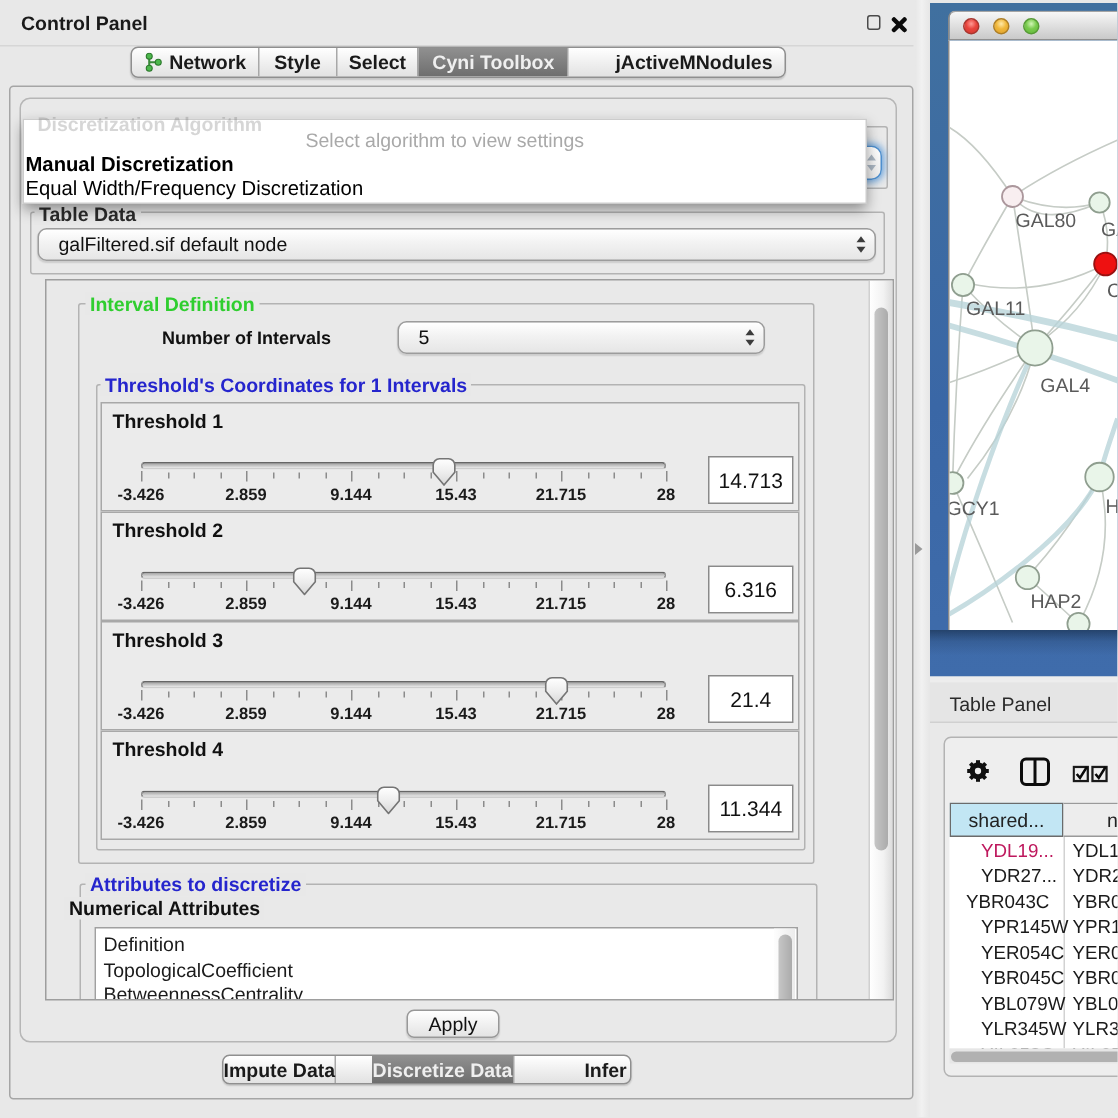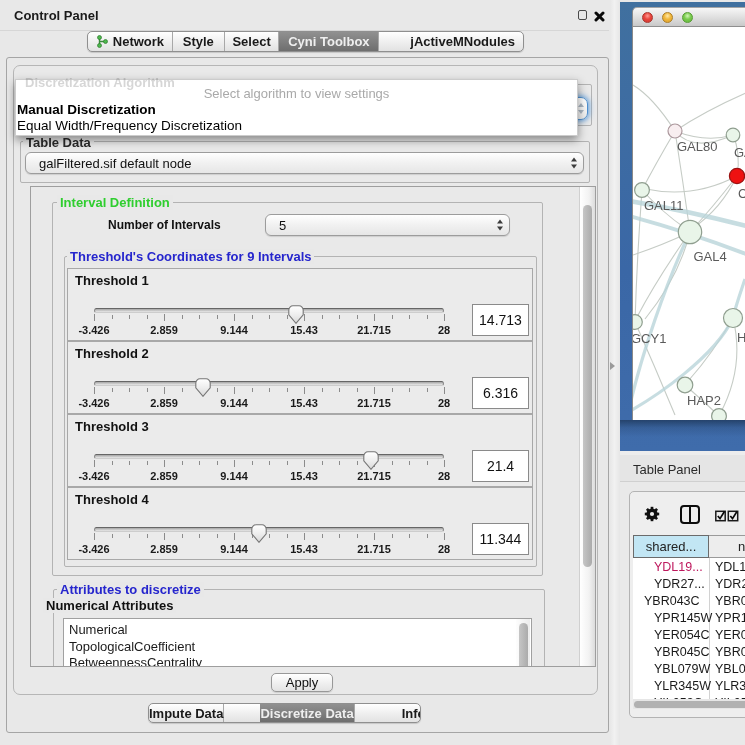--- a/index.html
+++ b/index.html
@@ -104,21 +104,21 @@
       <div class="grp" style="left:21px;top:15px;width:491px;height:374px;"></div>
       <div class="gtit" style="left:26px;top:8px;color:#2fce2f;">Interval Definition</div>
 
       <div class="abs" style="left:77px;top:31px;font-size:12px;font-weight:bold;color:#111;">Number of Intervals</div>
       <div class="combo" style="left:234px;top:27px;width:245px;height:22px;">
         <span class="txt">5</span>
         <span class="spin" style="right:6px;"></span>
       </div>
 
       <div class="grp" style="left:33px;top:69px;width:473px;height:311px;"></div>
-      <div class="gtit" style="left:36px;top:62px;color:#2525cd;">Threshold's Coordinates for 9 Intervals</div>
+      <div class="gtit" style="left:36px;top:62px;color:#2525cd;">Threshold's Coordinates for 1 Intervals</div>
 
       <div class="panel" style="top:81px;">
         <div class="ptit">Threshold 1</div>
         <div class="track"></div>
         <div class="tick" style="left:26.0px;top:45px;height:7px;"></div>
           <div class="tick" style="left:43.5px;top:46px;height:4px;"></div>
           <div class="tick" style="left:61.0px;top:46px;height:4px;"></div>
           <div class="tick" style="left:78.5px;top:46px;height:4px;"></div>
           <div class="tick" style="left:96.0px;top:45px;height:7px;"></div>
           <div class="tick" style="left:113.5px;top:46px;height:4px;"></div>
@@ -279,34 +279,34 @@
             </defs>
     <path d="M5,0.8 h6 a4.2,4.2 0 0 1 4.2,4.2 v4.8 L8,18.3 L0.8,9.8 V5 a4.2,4.2 0 0 1 4.2,-4.2 Z" fill="url(#tg3)" stroke="#757575" stroke-width="1.1"></path>
   </svg>
         <div class="vbox">11.344</div>
       </div>
 
       <div class="grp" style="left:22px;top:402px;width:492px;height:120px;"></div>
       <div class="gtit" style="left:26px;top:395px;color:#2525cd;">Attributes to discretize</div>
       <div class="gtit" style="left:12px;top:411px;color:#111;">Numerical Attributes</div>
       <div class="abs" style="left:32px;top:431px;width:469px;height:60px;background:#fff;border:1px solid #a0a0a0;">
-        <div style="position:absolute;left:5px;top:3px;font-size:13px;color:#1b1b1b;">Numerical</div>
+        <div style="position:absolute;left:5px;top:3px;font-size:13px;color:#1b1b1b;">Definition</div>
         <div style="position:absolute;left:5px;top:19.5px;font-size:13px;color:#1b1b1b;">TopologicalCoefficient</div>
         <div style="position:absolute;left:5px;top:35.5px;font-size:13px;color:#1b1b1b;">BetweennessCentrality</div>
         <div class="abs" style="right:1px;top:0;width:14px;height:100%;background:linear-gradient(90deg,#fdfdfd,#ececec);"></div>
         <div class="vthumb" style="right:3px;top:4px;width:9px;height:55px;"></div>
       </div>
     </div>
   </div>
 
   <div class="abs" style="left:271px;top:673px;width:62px;height:19px;border:1px solid #989898;border-radius:5px;background:linear-gradient(#ffffff,#e3e3e3);box-shadow:0 1px 1px rgba(0,0,0,.12);font-size:13px;color:#111;text-align:center;line-height:18px;">Apply</div>
 
   <div class="segc" style="left:148px;top:703px;width:273px;height:20px;gap:24px;">
     <div class="sg" style="width:94px;">Impute Data</div>
-    <div class="sg sel" style="width:115px;margin-left:12px;">Discretize Data</div>
+    <div class="sg sel" style="width:115px;">Discretize Data</div>
     <div class="sg" style="width:110px;">Infer Network</div>
   </div>
 
   <div class="abs" style="left:610px;top:0;width:10px;height:745px;background:linear-gradient(90deg,#e7e7e7,#f1f1f1 45%,#e6e6e6);"></div>
 
   <div class="abs" style="left:610px;top:362px;width:0;height:0;border-top:4px solid transparent;border-bottom:4px solid transparent;border-left:5px solid #9a9a9a;"></div>
 
   <div class="abs" style="left:620px;top:2px;width:125px;height:449px;background:linear-gradient(#40709f,#3a67a6 60%,#3f6cab);"></div>
 
   <div class="abs" style="left:632px;top:7px;width:113px;height:20px;background:linear-gradient(#f7f7f7,#c9c9c9);border-left:1px solid #8a8a8a;border-top:1px solid #a5a5a5;border-bottom:1px solid #8f8f8f;border-top-left-radius:5px;"></div>

